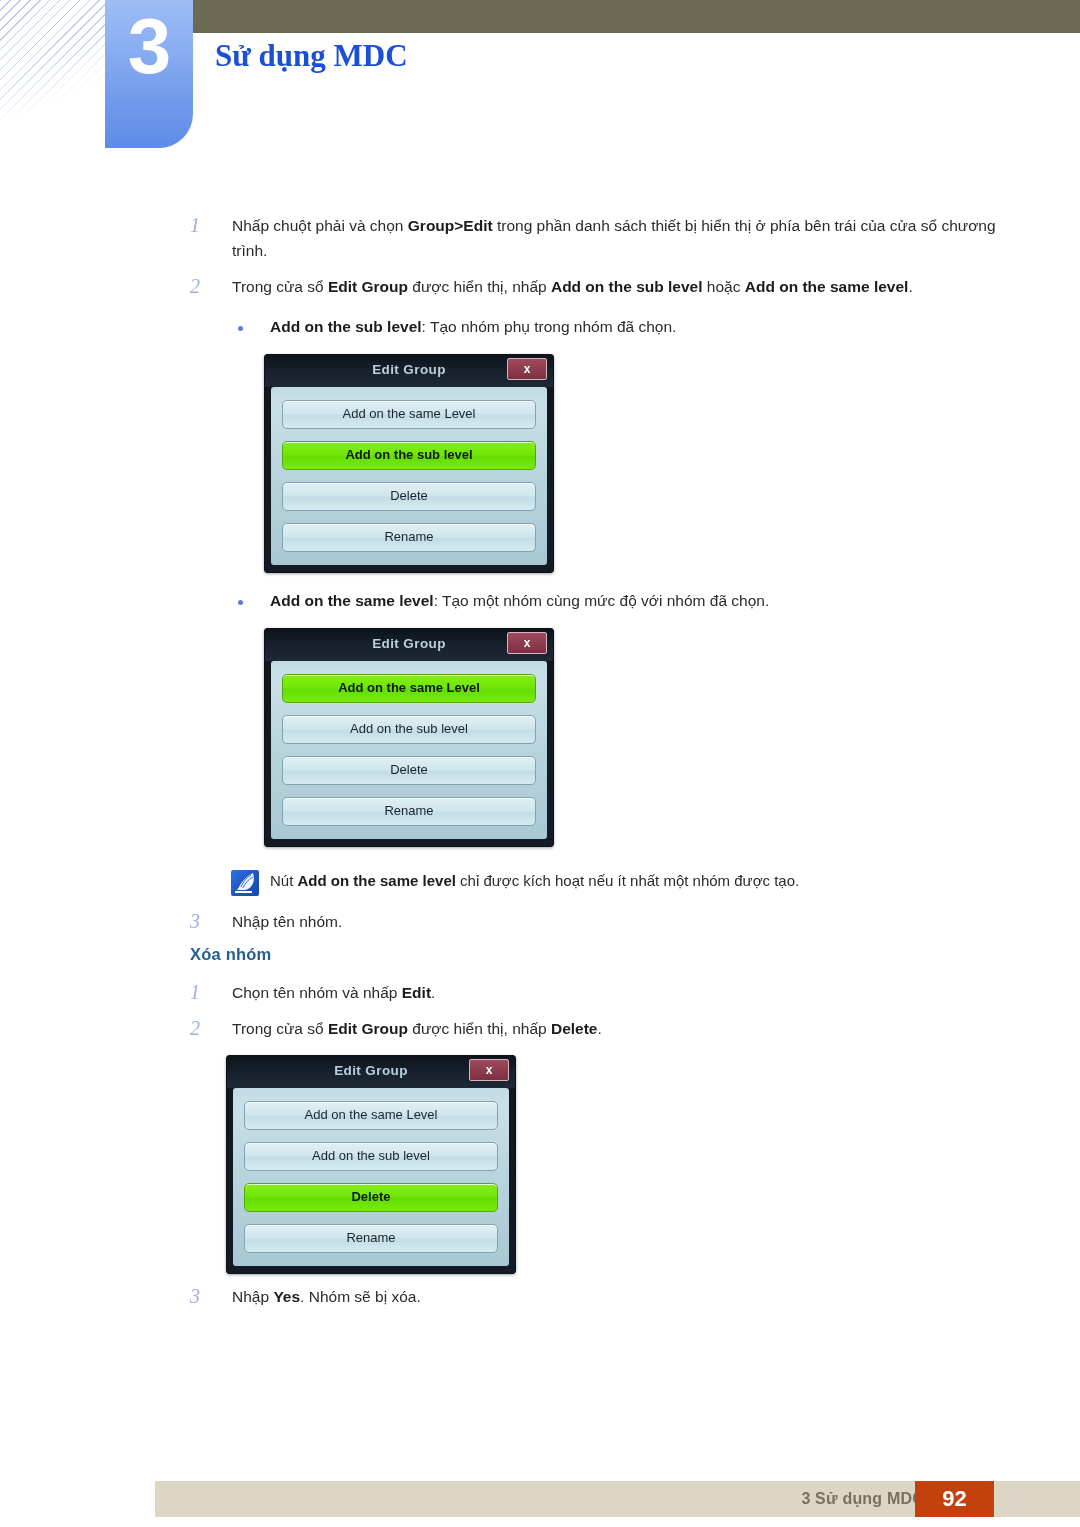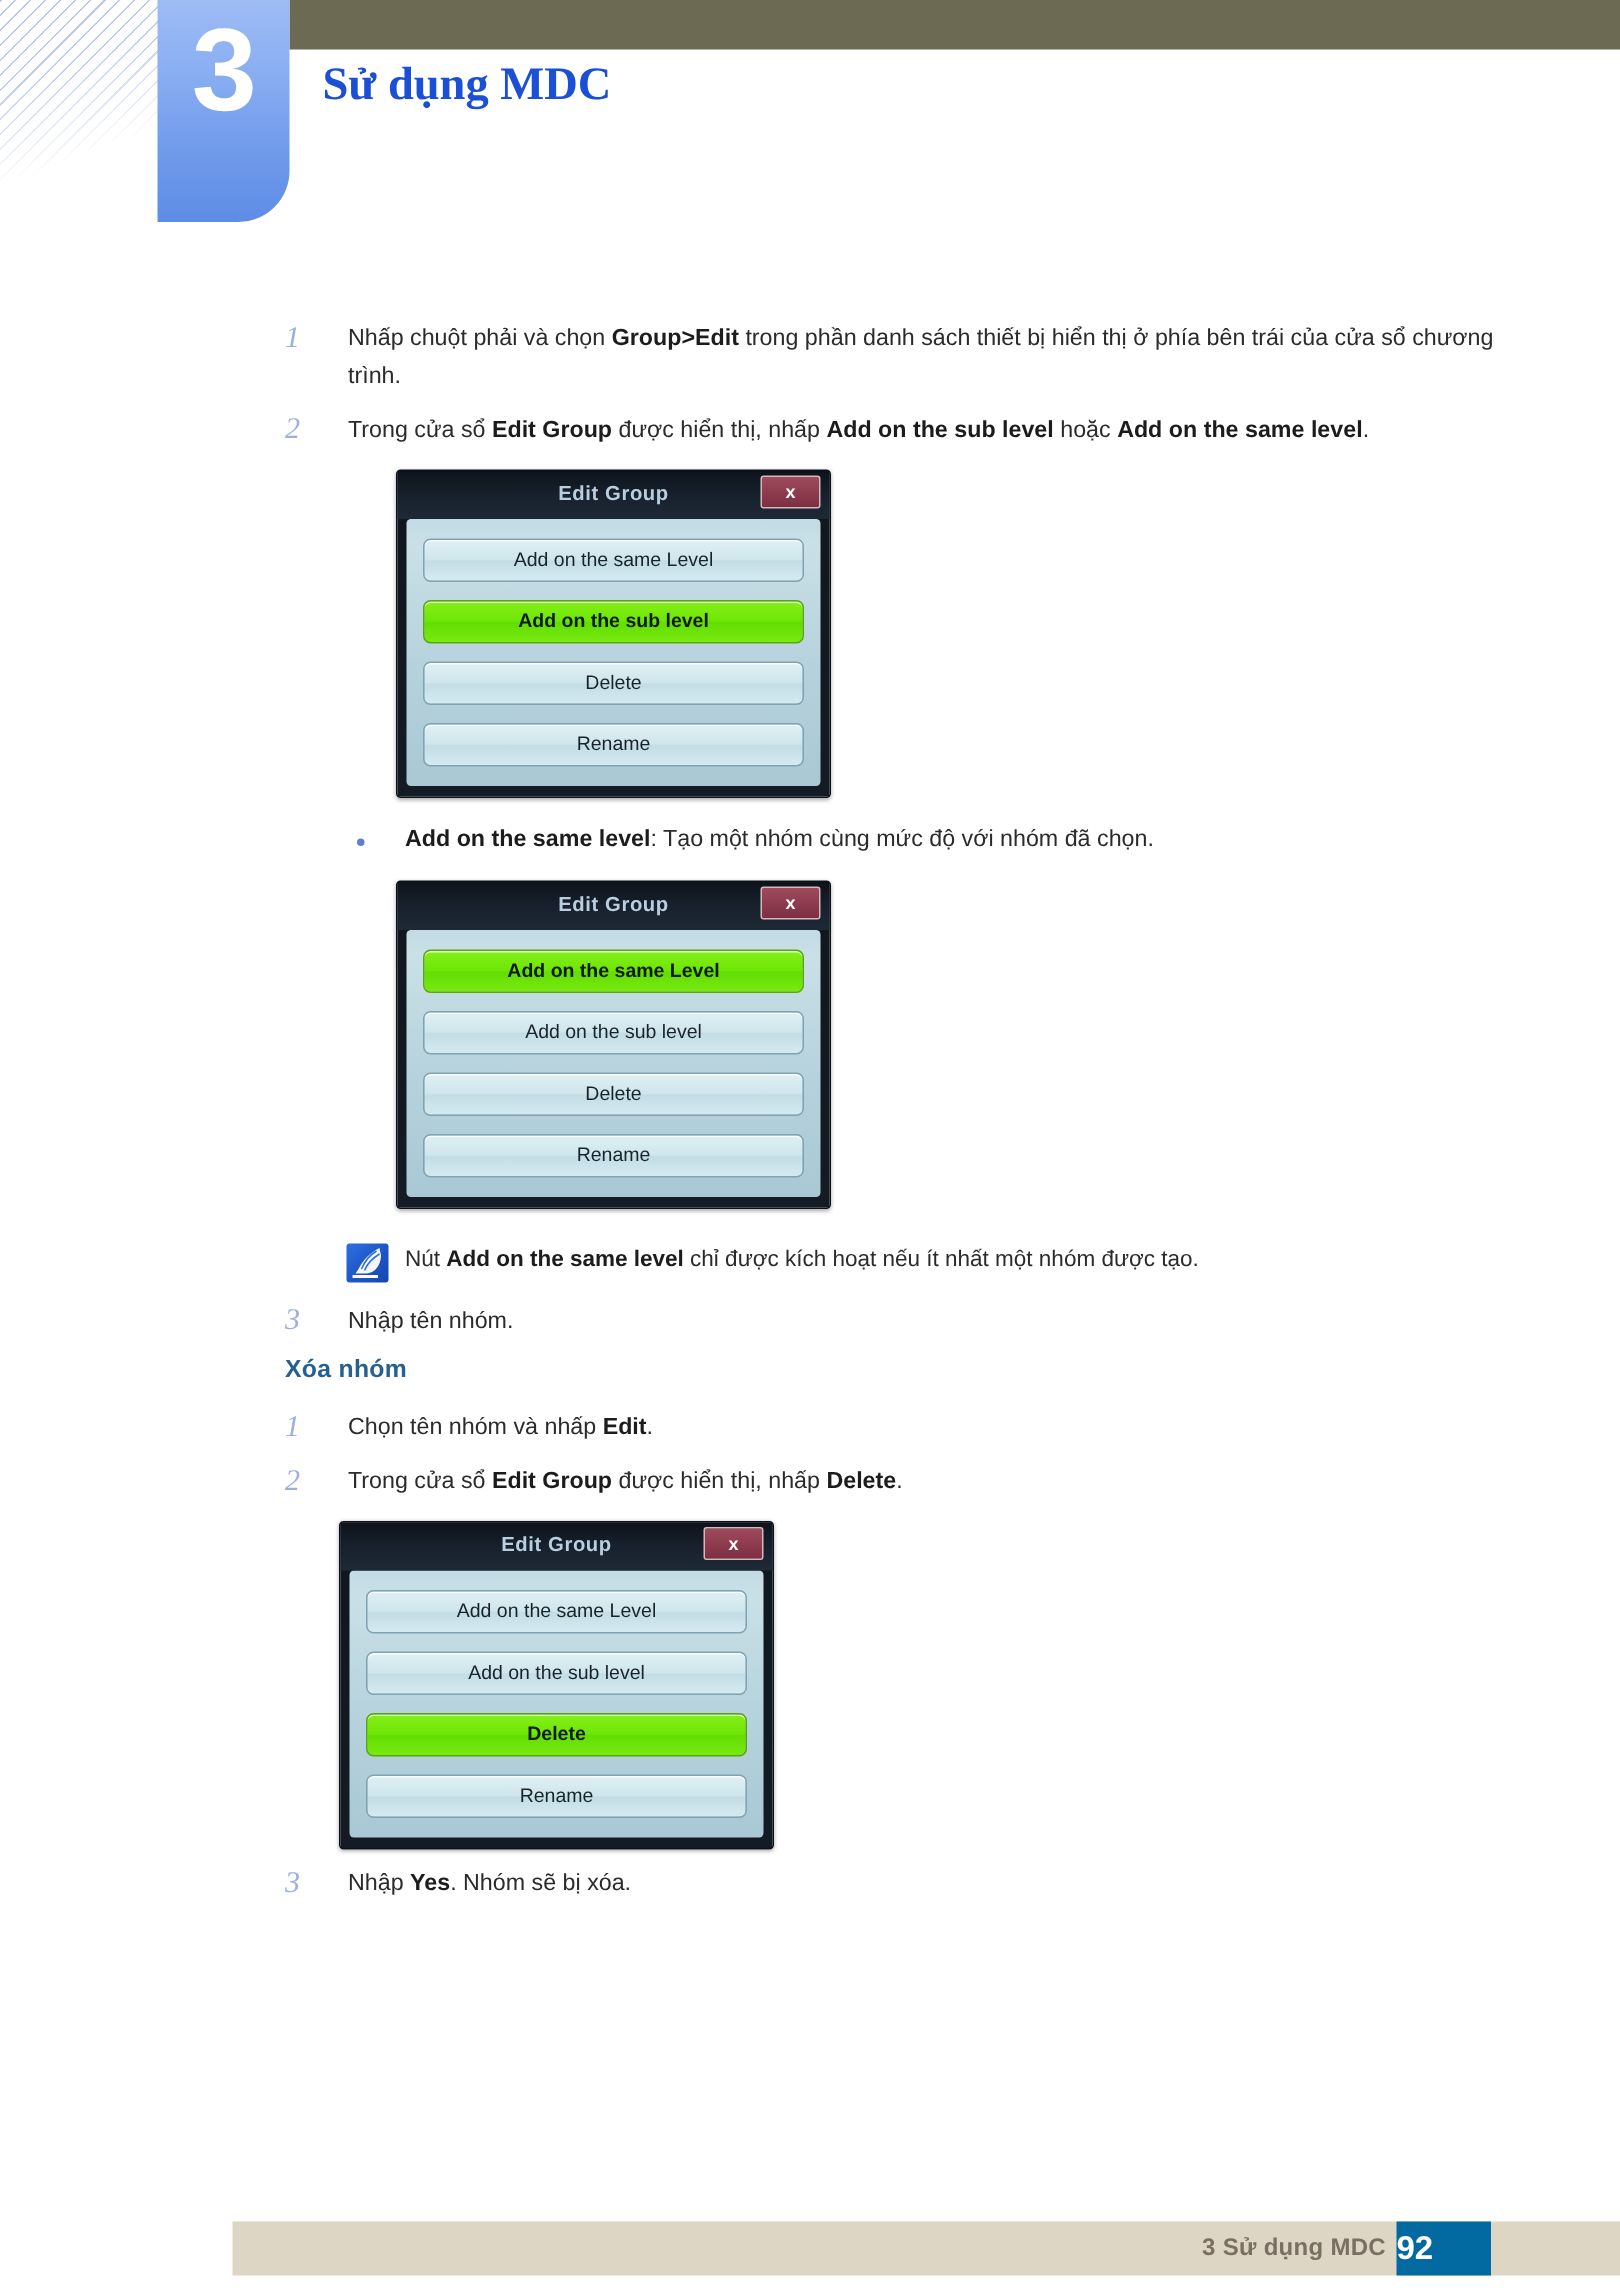--- a/index.html
+++ b/index.html
@@ -257,27 +257,27 @@
     bottom: 19px;
     font-size: 16px;
     font-weight: bold;
     color: #7b6f63;
     letter-spacing: 0.2px;
   }
   .footer-page {
     position: absolute;
     right: 86px;
     bottom: 10px;
-    width: 63px;
+    width: 79px;
     height: 36px;
-    background: #0369a1;
+    background: #c2410c;
     color: #ffffff;
     font-size: 22px;
     font-weight: bold;
-    text-align: left;
+    text-align: center;
     line-height: 36px;
   }
 </style>
 </head>
 <body>
 
 <div class="hatch"></div>
 
 <div class="header-band"></div>
 
@@ -292,20 +292,23 @@
   <div class="step">
     <span class="step-num">1</span>
     <span class="step-text"><span>Nhấp chuột phải và chọn </span><b>Group&gt;Edit</b><span> trong phần danh sách thiết bị hiển thị ở phía bên trái của cửa sổ chương trình.</span></span>
   </div>
 
   <div class="step">
     <span class="step-num">2</span>
     <span class="step-text"><span>Trong cửa sổ </span><b>Edit Group</b><span> được hiển thị, nhấp </span><b>Add on the sub level</b><span> hoặc </span><b>Add on the same level</b><span>.</span></span>
   </div>
 
+  <div class="bullet">
+    <b>Add on the sub level</b><span>: Tạo nhóm phụ trong nhóm đã chọn.</span>
+  </div>
 
   <div class="dialog-wrap">
     <div class="dialog indent-a">
       <div class="dlg-titlebar">
         <div class="dlg-title">Edit Group</div>
         <div class="dlg-close">x</div>
       </div>
       <div class="dlg-body">
         <div class="dlg-btn">Add on the same Level</div>
         <div class="dlg-btn active">Add on the sub level</div>

